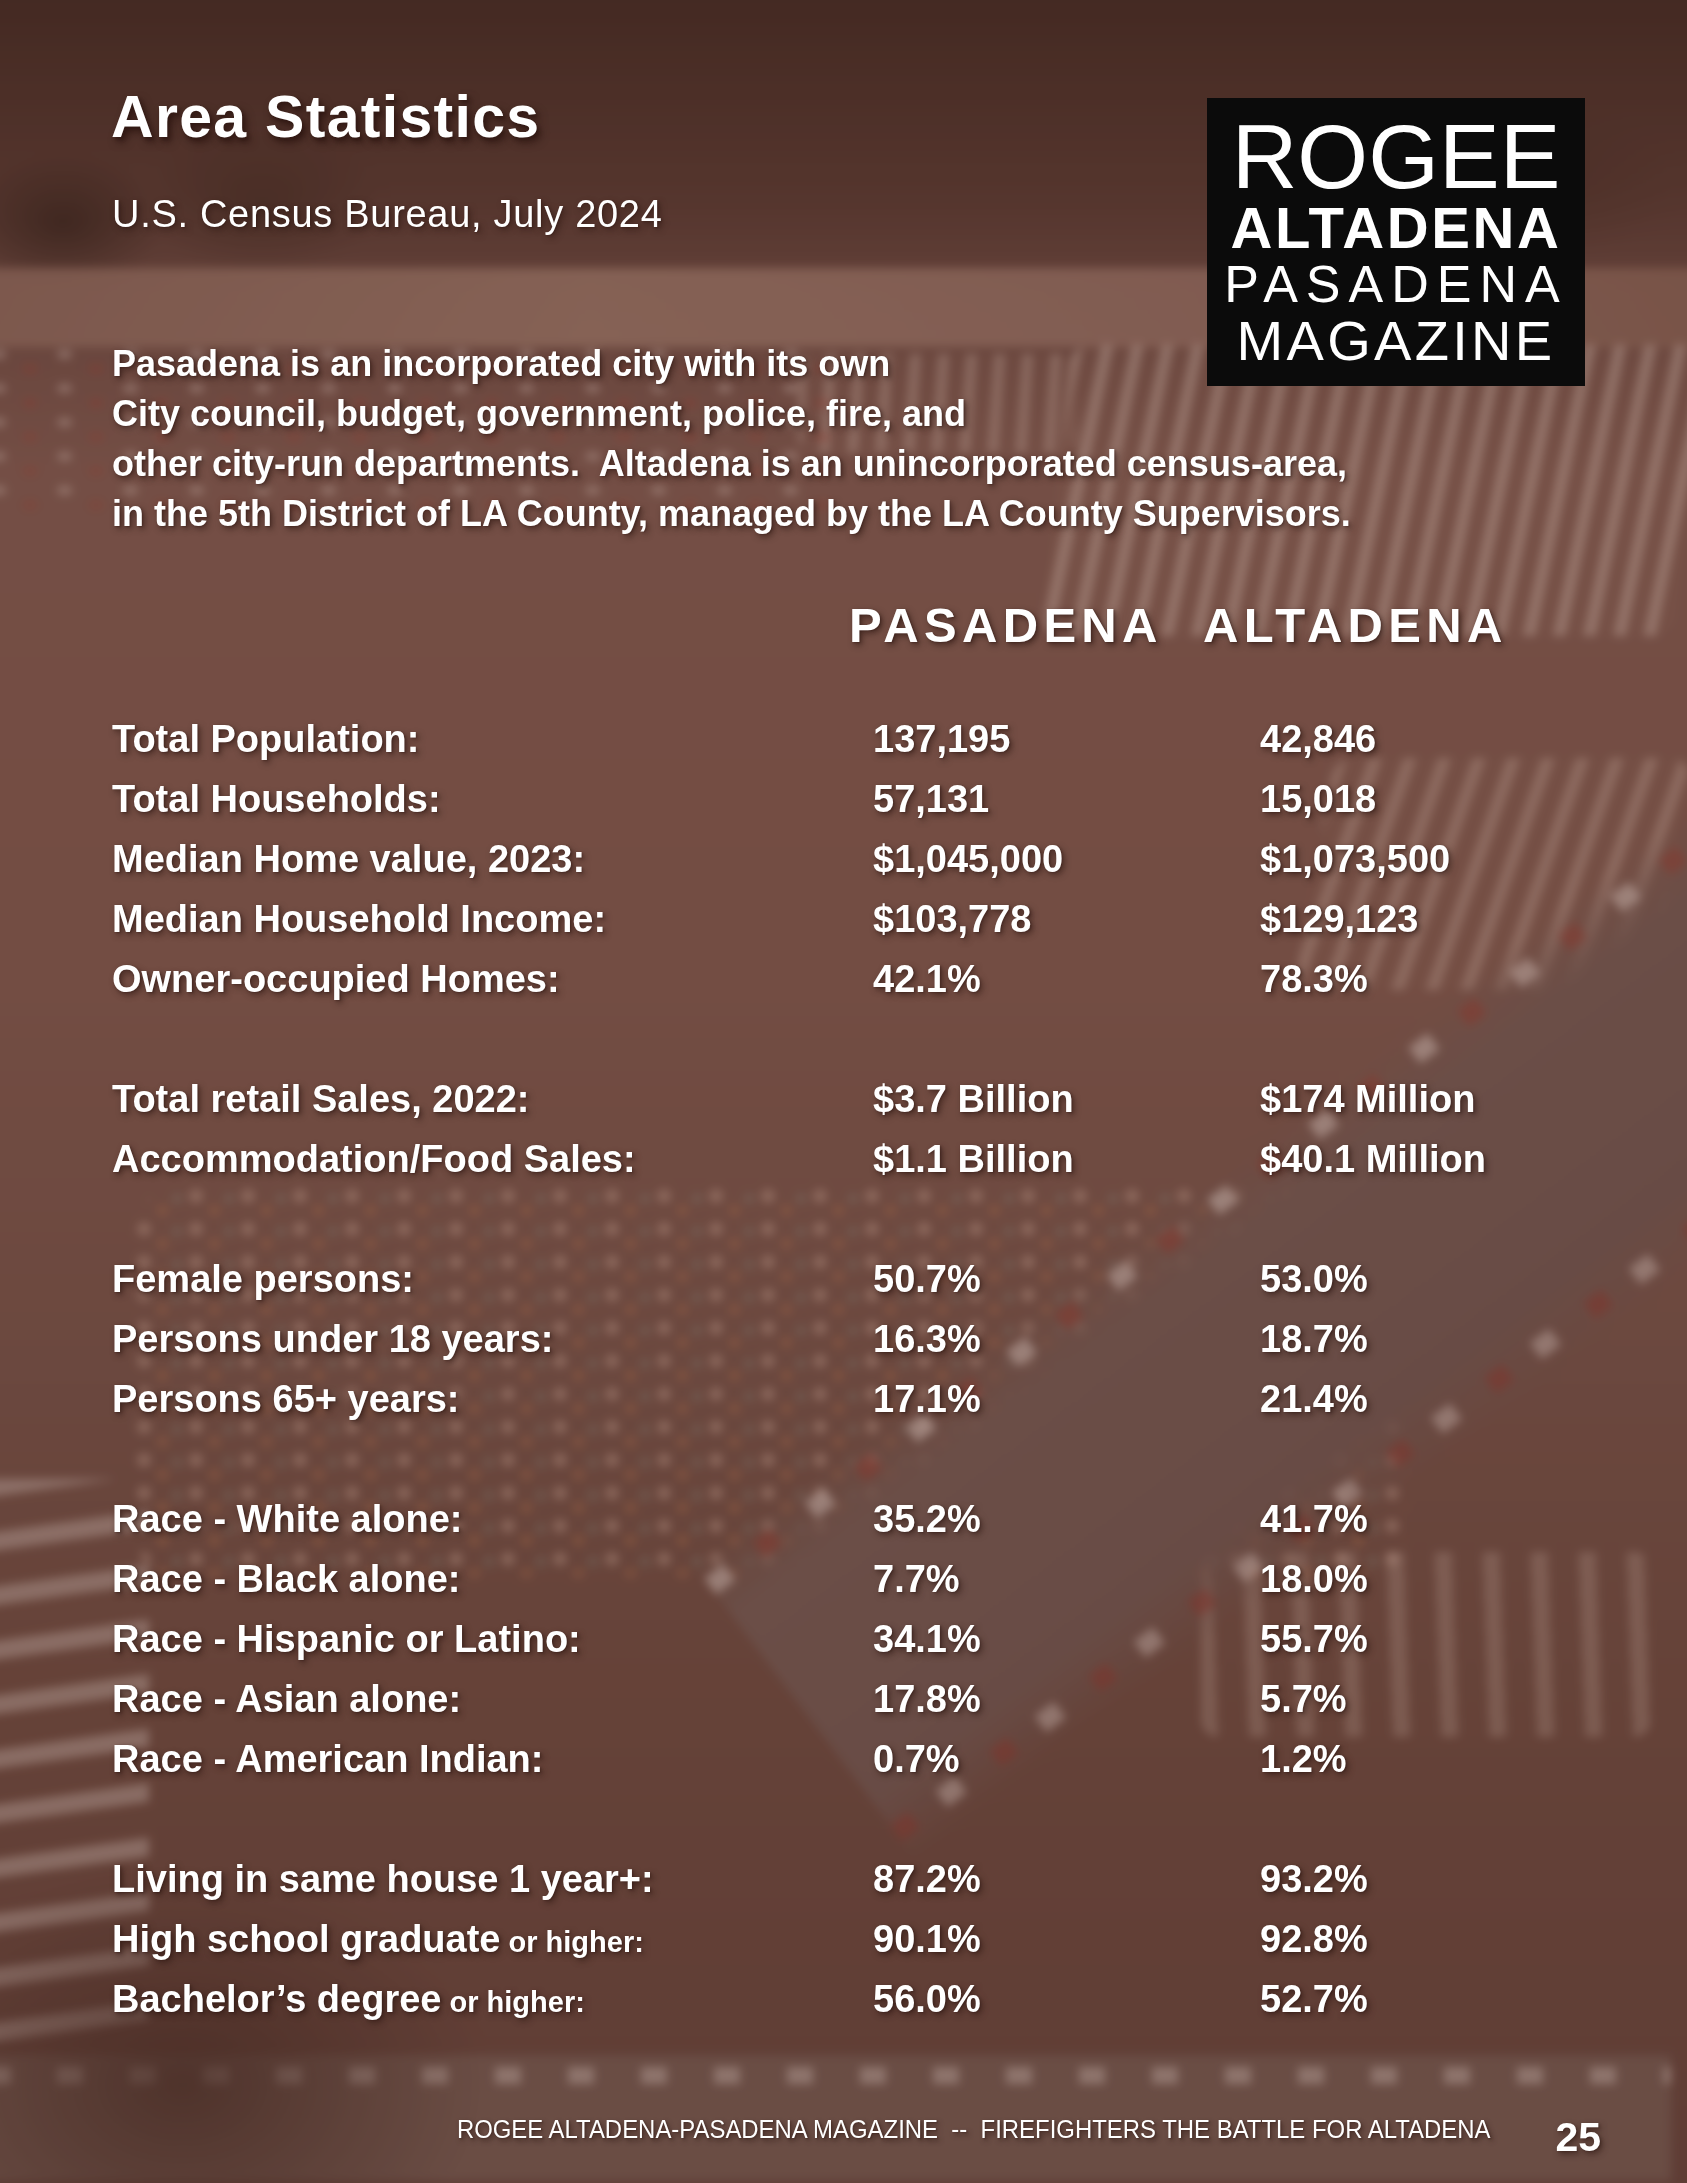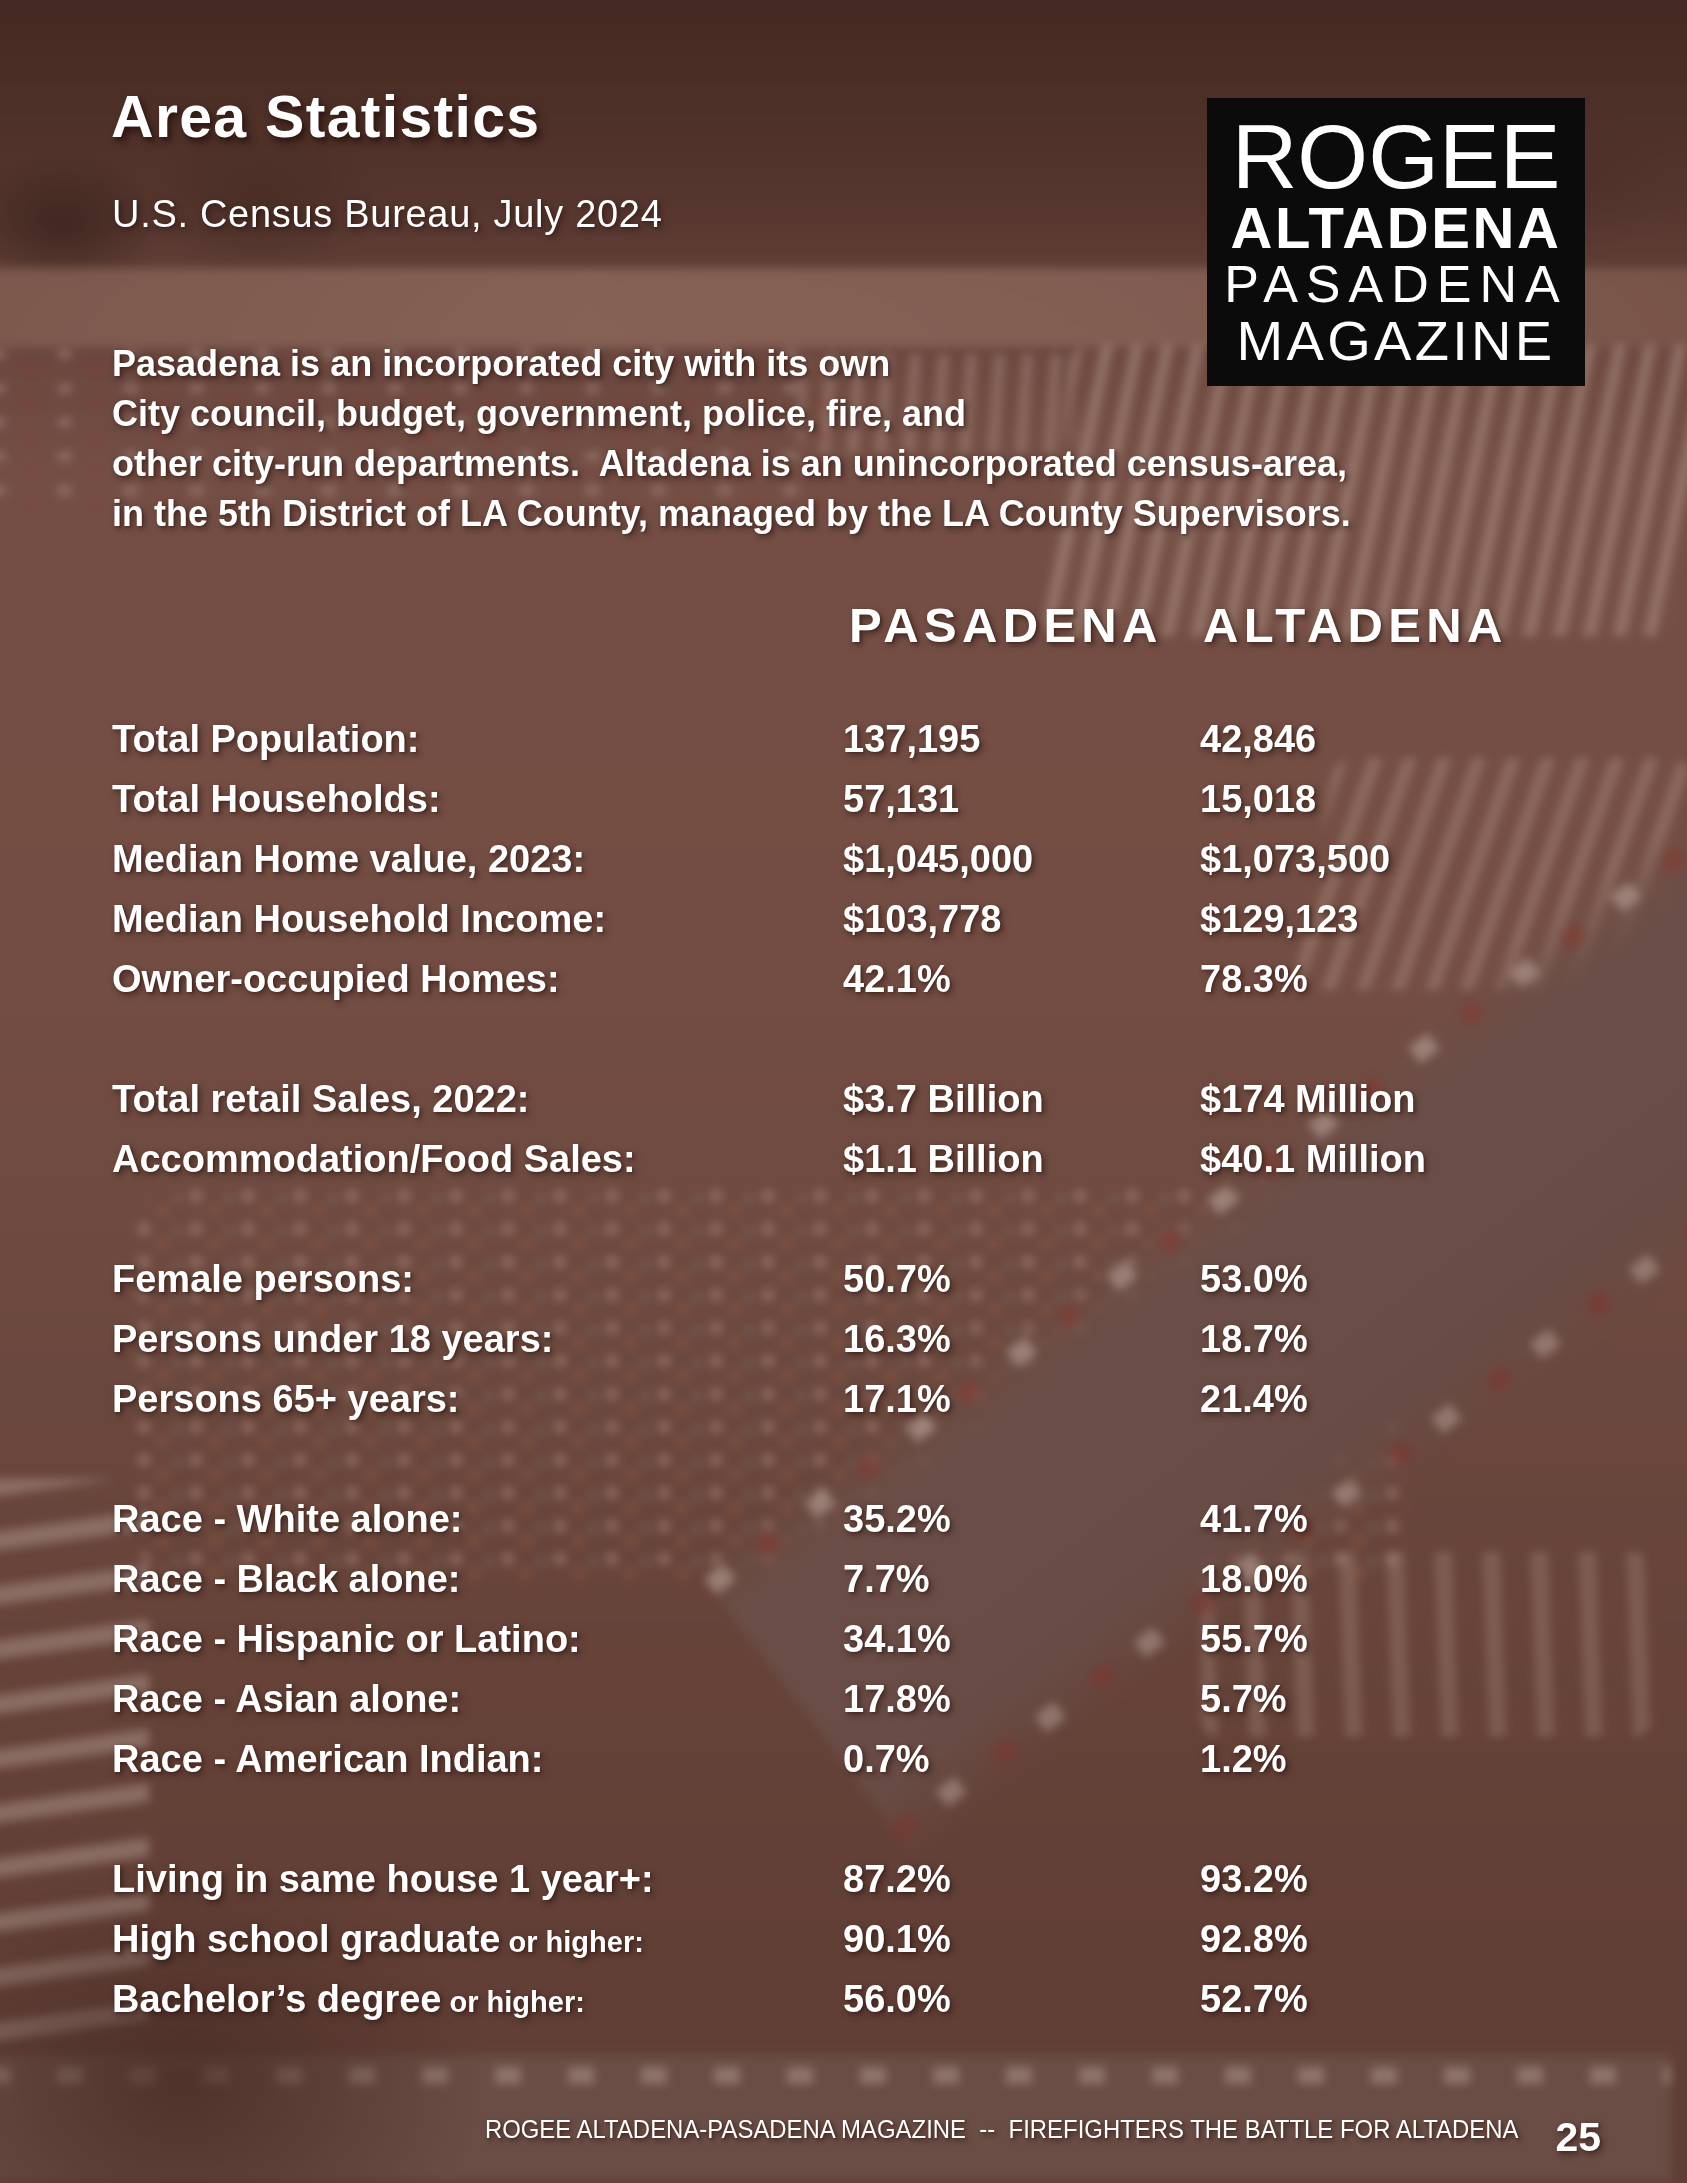--- a/index.html
+++ b/index.html
@@ -69,29 +69,29 @@
   .logo .l1{font-size:91px; font-weight:400; letter-spacing:0px; line-height:.92;}
   .logo .l2{font-size:58px;  font-weight:700; letter-spacing:2.6px; line-height:1.0;}
   .logo .l3{font-size:52px;  font-weight:400; letter-spacing:8px; line-height:1.02;}
   .logo .l4{font-size:56px;  font-weight:400; letter-spacing:3.3px; line-height:1.02;}
   .intro{position:absolute; left:112px; top:339px; font-size:36px; font-weight:700; line-height:50px;}
   .intro-line{white-space:pre-wrap;}
   .col-headers{position:absolute; left:0; top:597px; width:1687px; height:53px; font-size:49px; font-weight:700; letter-spacing:5.3px;}
   .col-h1{position:absolute; left:849px; white-space:nowrap;}
   .col-h2{position:absolute; left:1203px; white-space:nowrap;}
   .stats{position:absolute; left:112px; top:709px; width:1508px; font-size:38px; font-weight:700;}
-  .row{display:flex; height:60px; align-items:center;}
+  .row{display:flex; height:60px; align-items:center;gap:30px;}
   .lbl{flex:0 0 731px; white-space:nowrap;}
   .lbl .small{font-size:29px;}
   .val-p{flex:0 0 357px; white-space:nowrap;}
   .val-a{flex:1 1 auto; white-space:nowrap;}
   .spacer{height:60px;}
   .footer{position:absolute; left:0; top:2114px; width:1601px; display:flex; justify-content:flex-end; align-items:flex-start; gap:37px;}
   .footer-credit{font-size:26px; font-weight:400; letter-spacing:0; transform:scaleX(.92); transform-origin:right center; white-space:pre-wrap;}
-  .page-number{font-size:41px; font-weight:700;}
+  .page-number{font-size:41px; font-weight:700;margin-left:28px;}
 </style>
 </head>
 <body>
 
 <div class="page">
 
   <div class="photo">
     <div class="bg-base"></div>
     <div class="bg-trees"></div>
     <div class="bg-light-band"></div>

